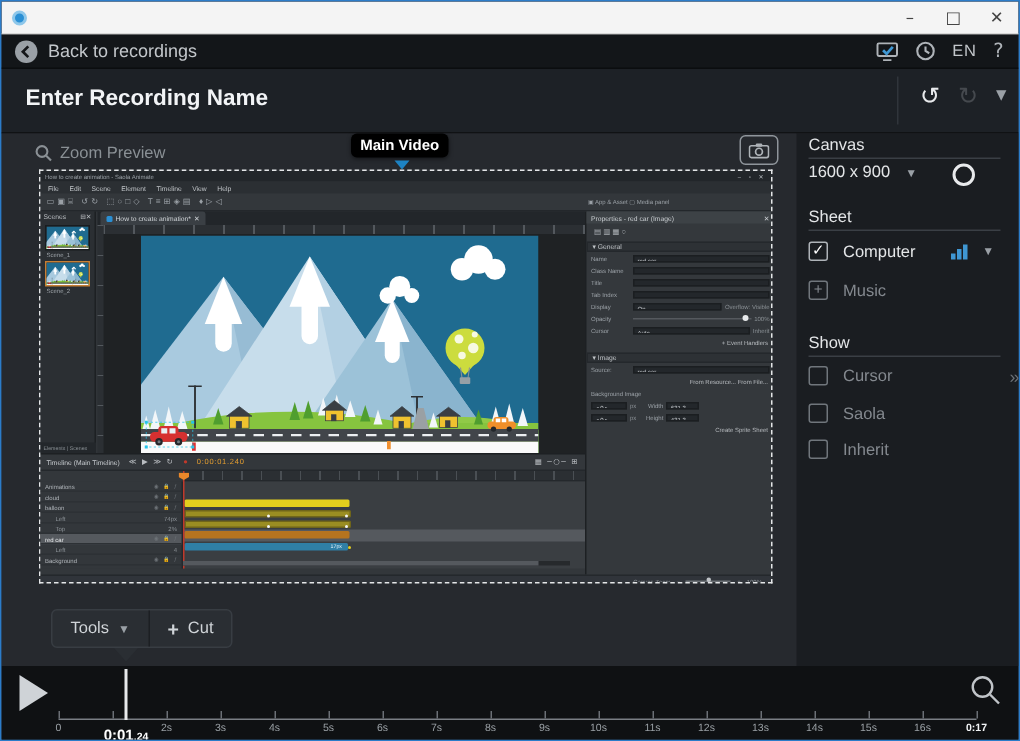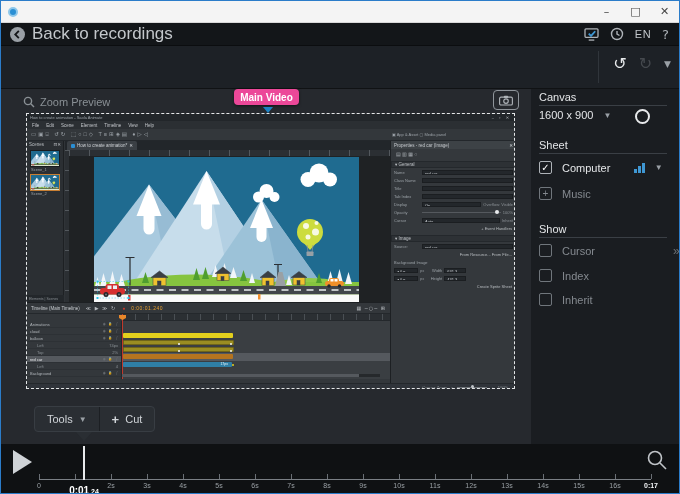--- a/index.html
+++ b/index.html
@@ -14,21 +14,21 @@
   .win-title{font-size:10.5px;color:#3a3a3a}
   .win-controls{margin-left:auto;display:flex;height:100%}
   .win-btn{width:29px;height:100%;display:flex;align-items:center;justify-content:center;
            font-size:11px;color:#444;font-family:"DejaVu Sans",sans-serif}
   
   .navbar{position:absolute;left:0;top:22px;width:678px;height:23px;background:#131619;
           display:flex;align-items:center;border-bottom:1px solid #0b0d0f}
   .back-circ{width:15px;height:15px;border-radius:50%;background:#9aa0a6;margin:0 7px 0 9px;
              display:flex;align-items:center;justify-content:center}
   .back-circ svg{display:block}
-  .back-label{font-size:17px;color:#c3c7cb}
+  .back-label{font-size:12px;color:#c3c7cb}
   .nav-right{margin-left:auto;display:flex;align-items:center;gap:11px;padding-right:10px}
   .nav-ico{color:#aeb3b8;display:flex;align-items:center}
   .nav-en{font-size:11px;color:#c3c7cb;letter-spacing:.5px}
   .nav-q{font-size:13px;color:#aeb3b8;font-family:"DejaVu Sans",sans-serif}
   
   .header{position:absolute;left:0;top:45px;width:678px;height:43px;background:#1d2126;
           border-bottom:1px solid #101214}
   .rec-name{position:absolute;left:16px;top:11px;font-size:15px;font-weight:bold;color:#f2f4f6}
   .autosave{position:absolute;right:88px;top:6px;text-align:right}
   .autosave .l1{font-size:10px;color:#dfe2e5}
@@ -36,21 +36,21 @@
   .hdr-div{position:absolute;right:80px;top:5px;width:1px;height:32px;background:#30353b}
   .undo-redo{position:absolute;right:8px;top:8px;display:flex;align-items:center;gap:12px;
              font-family:"DejaVu Sans",sans-serif}
   .undo{font-size:16px;color:#e8eaec}
   .redo{font-size:16px;color:#45494e}
   .chev{font-size:9px;color:#9aa0a6}
   
   .preview{position:absolute;left:0;top:88px;width:530px;height:355px;background:#26292e}
   .zoom-label{position:absolute;left:22px;top:7px;display:flex;align-items:center;gap:5px;
               font-size:11px;color:#8a9095}
-  .badge{position:absolute;left:233px;top:0;width:65px;height:16px;background:#ec4899;
+  .badge{position:absolute;left:233px;top:0;width:65px;height:16px;background:#000000;
          border-radius:4px;color:#fff;font-size:10px;font-weight:bold;display:flex;
          align-items:center;justify-content:center;box-shadow:0 1px 3px rgba(0,0,0,.5)}
   .badge-ptr{position:absolute;left:262px;top:18px;width:0;height:0;
              border-left:5px solid transparent;border-right:5px solid transparent;
              border-top:6px solid #1d83c4}
   .cam-btn{position:absolute;left:492px;top:1px;width:26px;height:20px;border:1px solid #8f959b;
            border-radius:4px;display:flex;align-items:center;justify-content:center;color:#aeb3b8}
   
   .frame{position:absolute;left:25px;top:24px;width:489px;height:276px;
          border:1px dashed #e4e6e8;background:#303438;overflow:hidden}
@@ -330,20 +330,21 @@
           <circle cx="7" cy="7" r="5.5" fill="none" stroke="#aeb3b8" stroke-width="1.4"></circle>
           <path d="M7 4 L7 7 L9.5 8.5" stroke="#aeb3b8" stroke-width="1.4" fill="none"></path>
         </svg>
       </span>
       <span class="nav-en">EN</span>
       <span class="nav-q">?</span>
     </span>
   </div>
 
   <div class="header">
+    <div class="rec-name">Enter Recording Name</div>
     <div class="hdr-div"></div>
     <div class="undo-redo">
       <span class="undo">↺</span>
       <span class="redo">↻</span>
       <span class="chev">▼</span>
     </div>
   </div>
 
   <div class="preview">
     <div class="zoom-label">
@@ -606,21 +607,21 @@
 
     <div class="sb-h" style="top:134px">Show</div>
     <div class="sb-line" style="top:148px"></div>
     <div class="sb-row" style="top:155px;width:140px">
       <span class="cb off"></span>
       <span class="sb-lbl-off">Cursor</span>
       <span class="dbl-chev">»</span>
     </div>
     <div class="sb-row" style="top:180px">
       <span class="cb off"></span>
-      <span class="sb-lbl-off">Index</span>
+      <span class="sb-lbl-off">Saola</span>
     </div>
     <div class="sb-row" style="top:204px">
       <span class="cb off"></span>
       <span class="sb-lbl-off">Inherit</span>
     </div>
 
   </div>
 
   <div class="transport">
     <div class="play-tri"></div>

